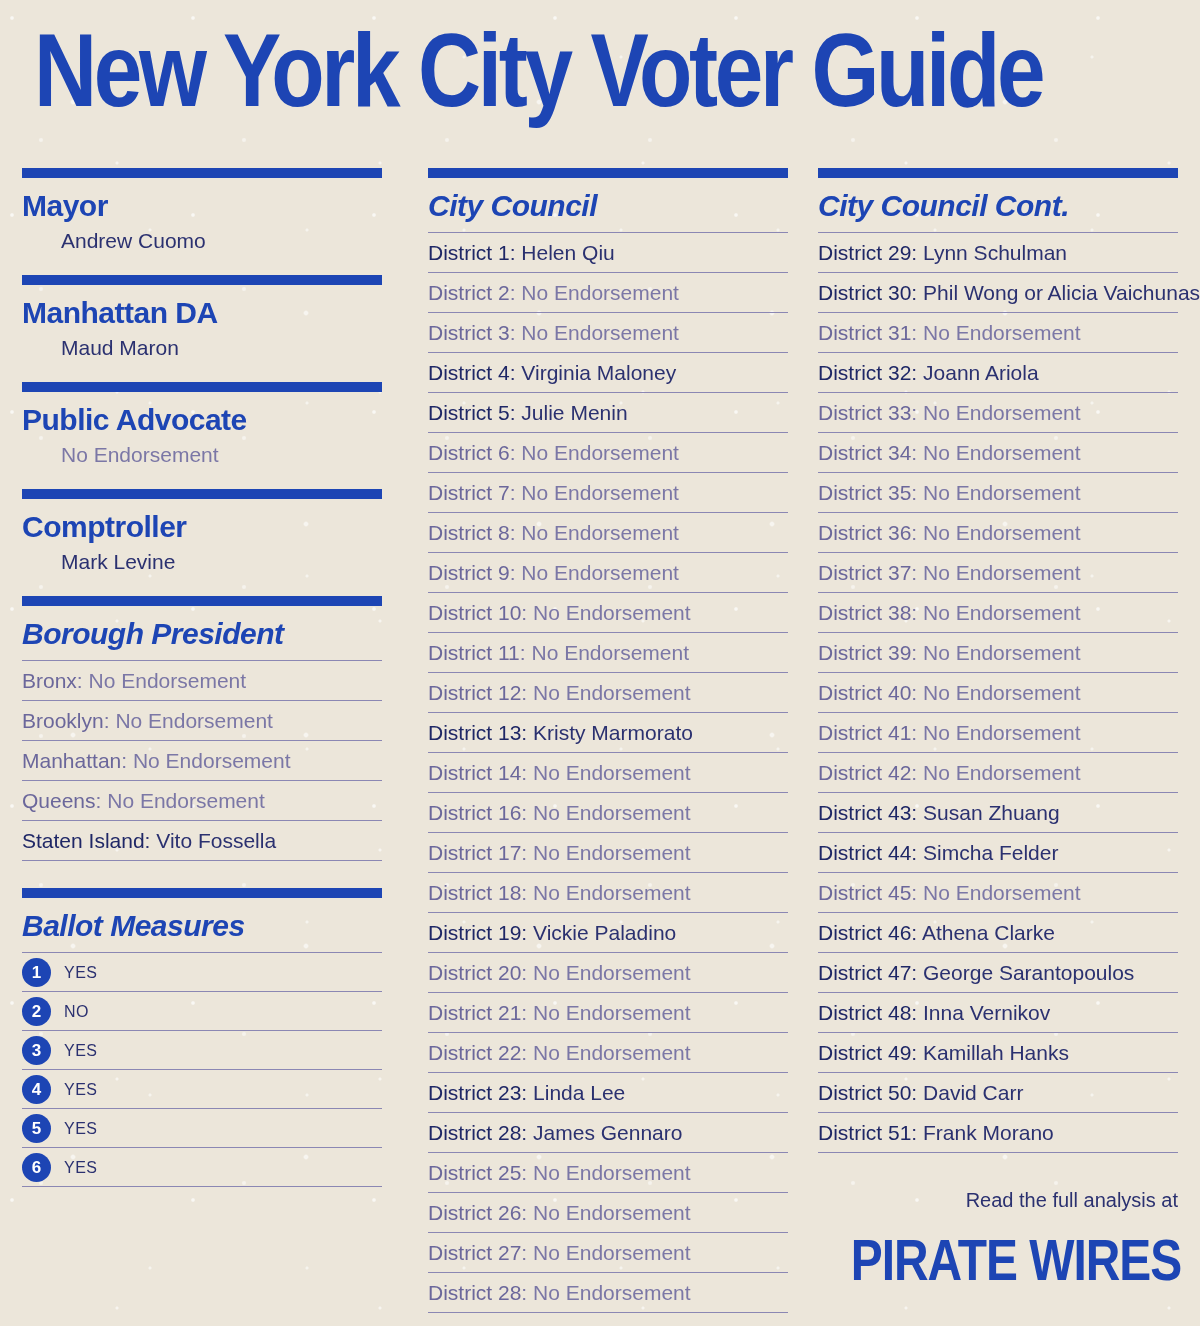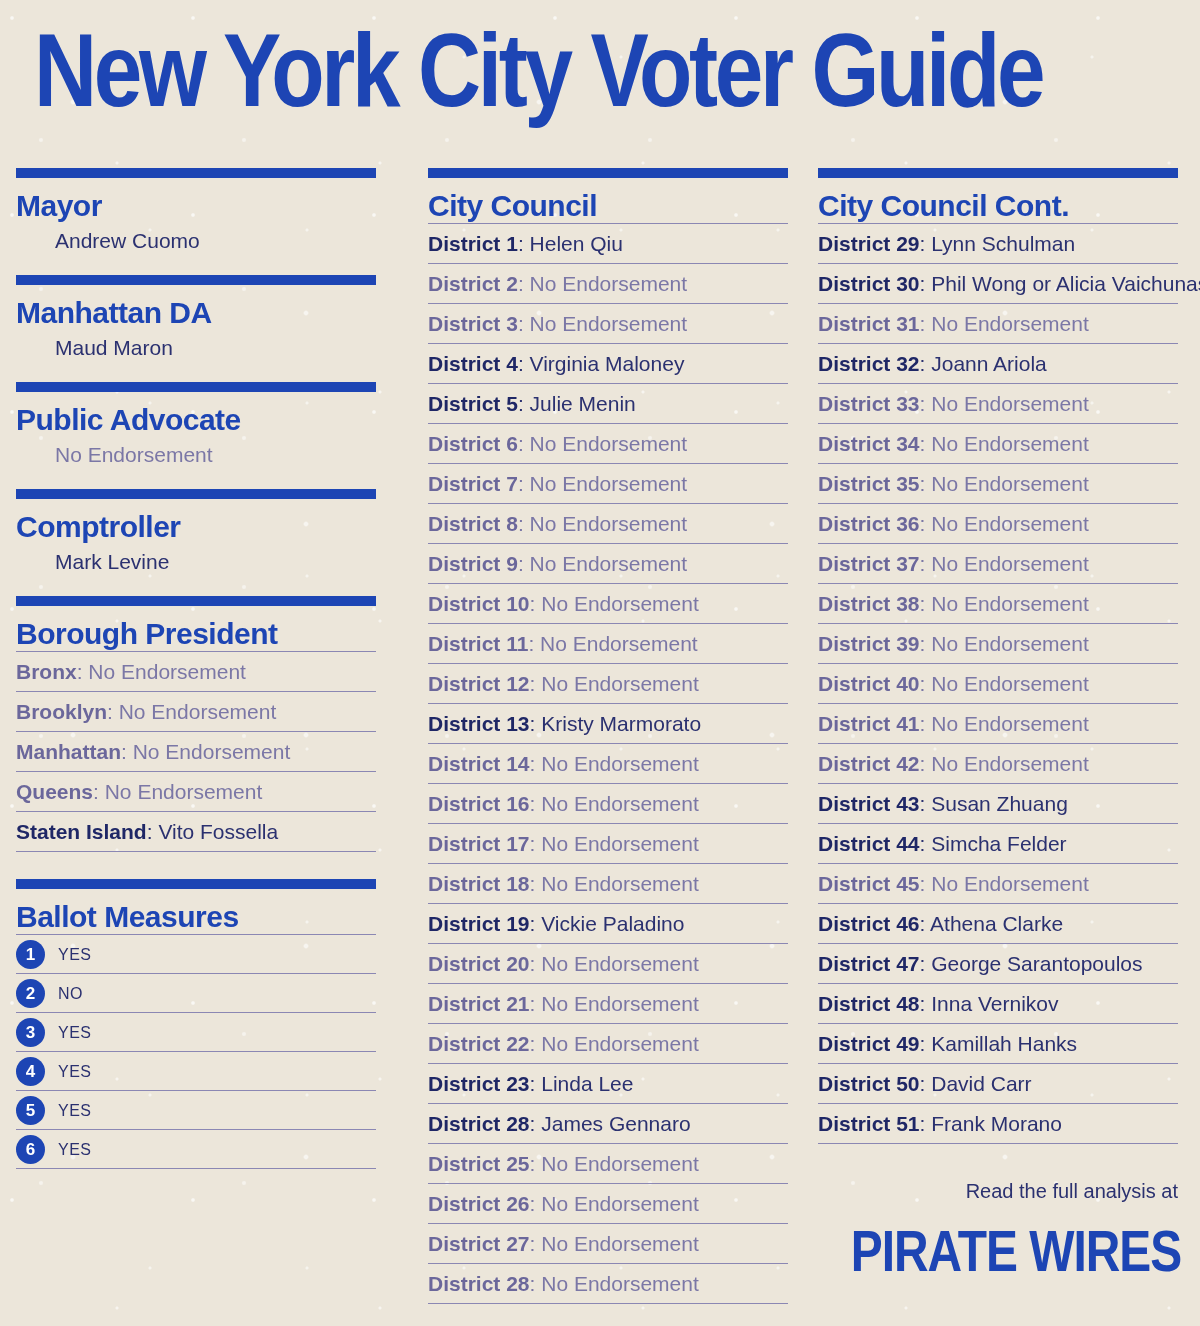--- a/index.html
+++ b/index.html
@@ -30,62 +30,63 @@
     font-weight: bold;
     letter-spacing: -4px;
     color: #1d45b4;
     white-space: nowrap;
     transform: scaleX(.84);
     transform-origin: left top;
     line-height: 1.0;
   }
 
   .col { position: absolute; top: 168px; width: 360px; }
-  .col-left  { left: 16px;  }
+  .col-left  { left: 22px;  }
   .col-mid   { left: 428px; }
   .col-right { left: 818px; }
 
   .bar {
     height: 10px;
     background: #1d45b4;
     margin-bottom: 12px;
   }
 
   h2.section-title {
     font-size: 30px;
     font-weight: bold;
     letter-spacing: -0.5px;
     color: #1d45b4;
     line-height: 32px;
     margin: 0 0 5px 0;
   }
   .ruled h2.section-title {
     border-bottom: 1.5px solid #8b87b3;
-    padding-bottom: 1px;
+    padding-bottom: 10px;
     margin-bottom: 0;
+    font-style: italic;
   }
 
   .office { margin-bottom: 22px; }
   .office .pick {
     font-size: 21px;
     line-height: 24px;
     color: #2b3170;
     padding-top: 2px;
     margin-left: 39px;
   }
   .office.muted .pick { color: #7b77a6; }
 
   .row {
     font-size: 21px;
     line-height: 24px;
     padding: 8px 0 7px 0;
     border-bottom: 1.5px solid #8b87b3;
     white-space: nowrap;
   }
-  .row .lbl { font-weight: bold; color: #1f2766; }
+  .row .lbl { font-weight: normal; color: #1f2766; }
   .row .val { color: #2b3170; }
   .row .val::before { content: ": "; }
   .row.muted .lbl { color: #6b679b; text-align: center; }
   .row.muted .val { color: #7b77a6; }
 
   .list-section { margin-bottom: 27px; }
 
   .ballot-row {
     display: flex;
     align-items: center;

